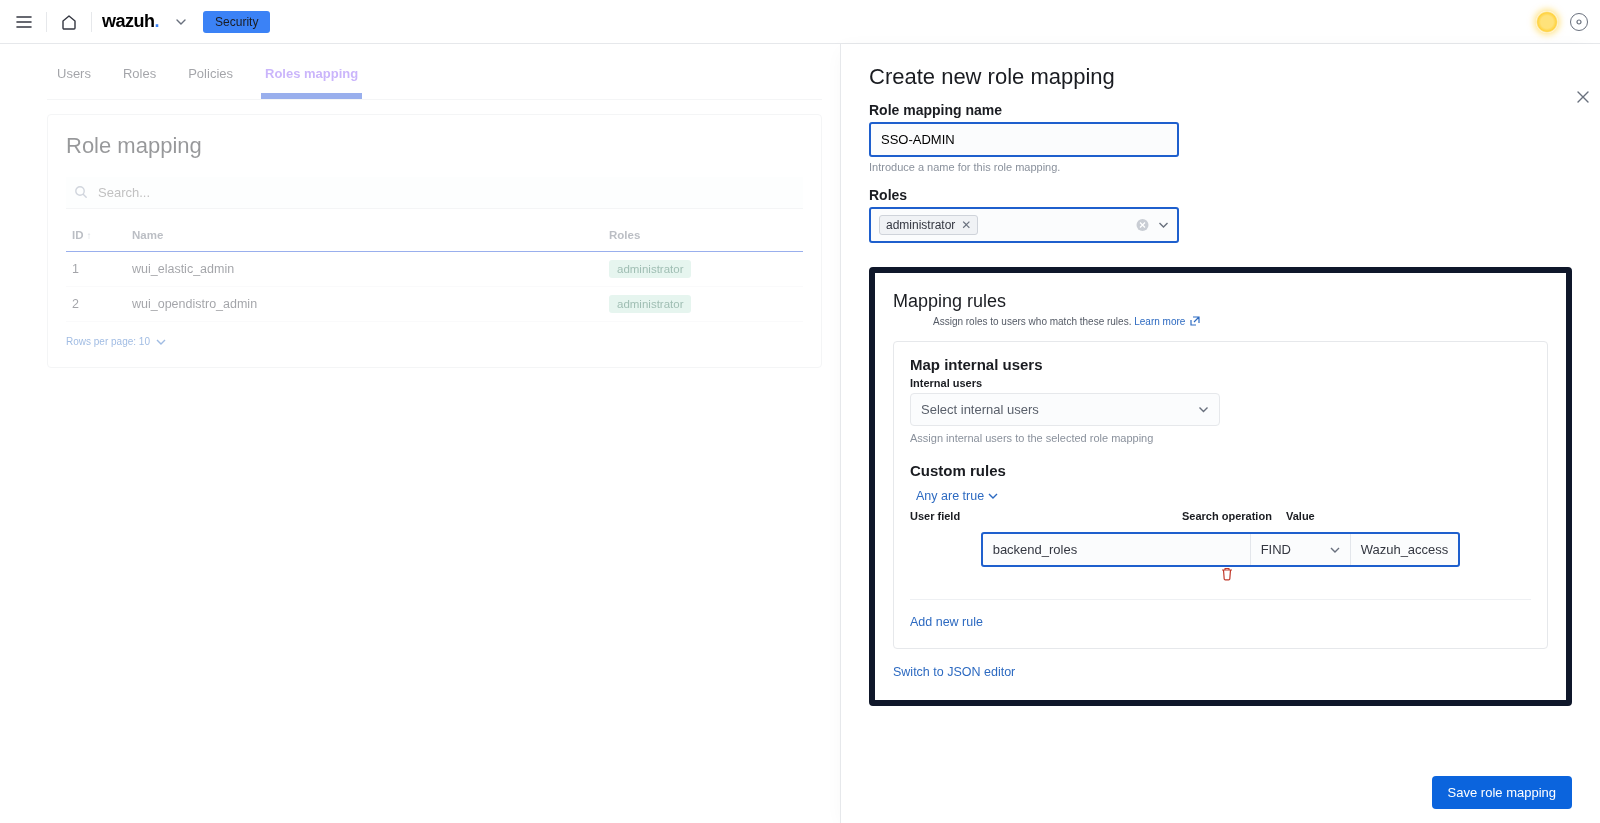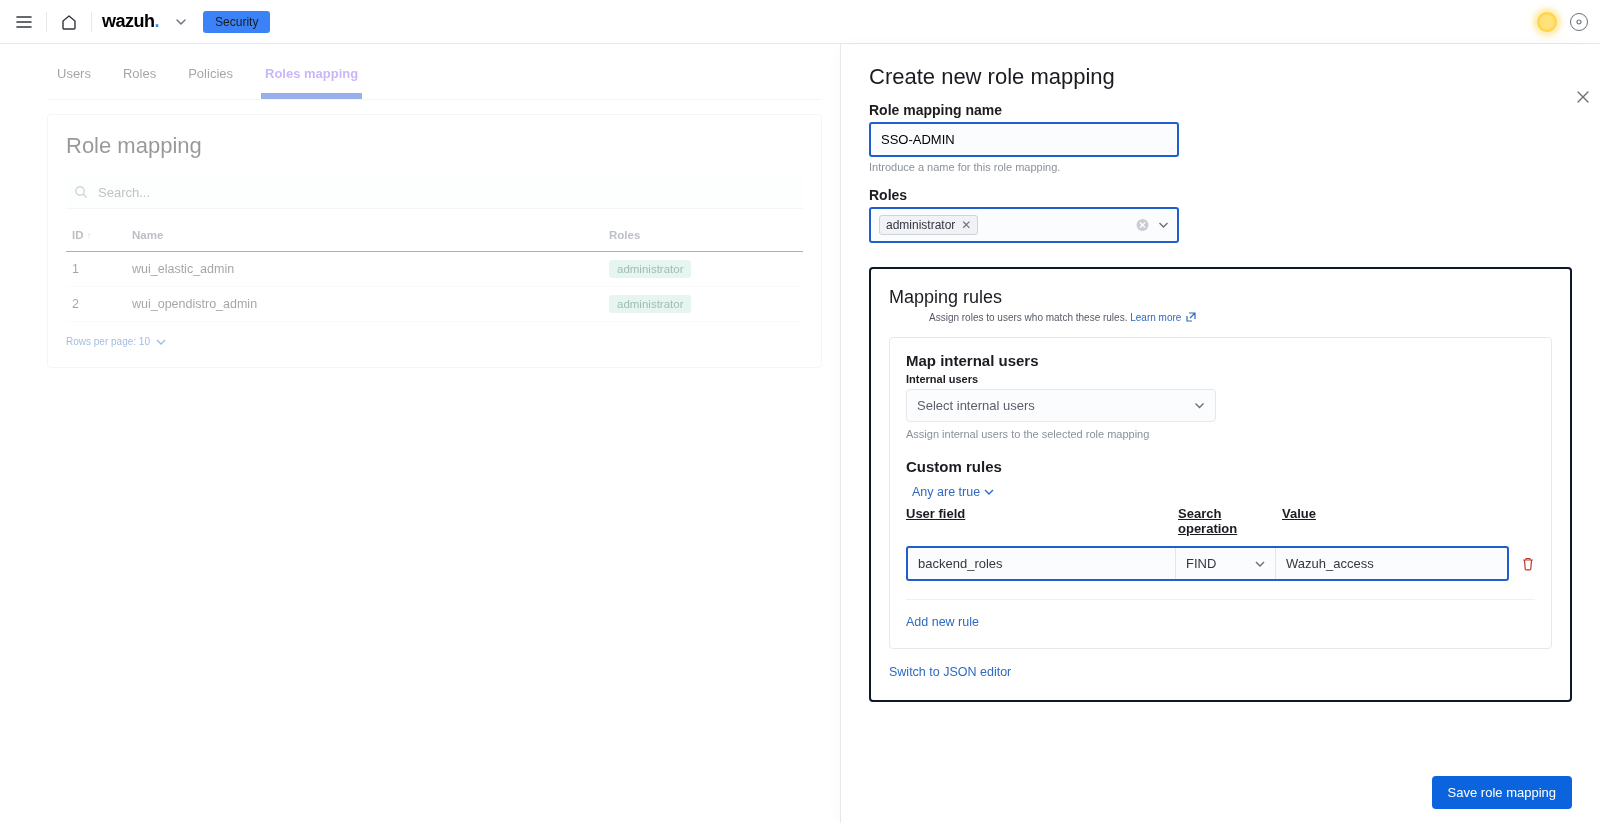--- a/index.html
+++ b/index.html
@@ -42,32 +42,32 @@
   .form-row { margin-bottom: 14px; }
   .form-label { font-size: 14px; font-weight: 600; color: #1a1c21; margin-bottom: 4px; display: block; }
   .form-help { font-size: 11px; color: #8a919c; margin-top: 4px; }
   .input-focus { border: 2px solid #1e5fcd; padding: 0; border-radius: 3px; width: 310px; background: #fbfcfd;}
   .input-focus input { border: none; outline: none; padding: 8px 10px; width: 100%; font-size: 13px; background: transparent;}
   .combo { display: flex; align-items: center; gap: 6px; padding: 4px 8px; position: relative;}
   .pill { border: 1px solid #cfd3da; background: #f0f2f5; border-radius: 3px; font-size: 12px; padding: 2px 6px; display: inline-flex; align-items: center; gap: 6px; color:#343741;}
   .pill .x { cursor: pointer; color: #69707d; font-size: 12px; line-height: 1;}
   .combo-clear { position: absolute; right: 28px; top: 50%; transform: translateY(-50%); color:#98a2b3; cursor:pointer; font-size:14px;}
   .combo-chev { position: absolute; right: 8px; top: 50%; transform: translateY(-50%); color:#69707d; cursor:pointer;}
-  .section-box { border: 2px solid #0f172a; border-radius: 4px; padding: 18px 18px 20px 18px; margin-top: 24px;}
+  .section-box { border: 6px solid #0f172a; border-radius: 4px; padding: 18px 18px 20px 18px; margin-top: 24px;}
   .section-box h3 { font-size: 18px; font-weight: 500; color: #1a1c21; margin-bottom: 4px; }
   .section-sub { font-size: 10px; color: #555b66; margin-bottom: 14px; margin-left: 40px;}
   .inner-box { border: 1px solid #e6e8eb; border-radius: 4px; padding: 14px 16px 18px 16px;}
   .inner-box h4 { font-size: 15px; font-weight: 600; color: #1a1c21; margin-bottom: 2px;}
   .inner-label { font-size: 11px; font-weight: 600; color: #1a1c21; margin-top: 4px; display:block;}
   .select-shell { border: 1px solid #e6e8eb; border-radius: 4px; padding: 8px 10px; width: 310px; font-size: 13px; color: #5a606b; display: flex; justify-content: space-between; align-items: center; background: #fbfcfd; margin-top:4px;}
   .custom-rules { margin-top: 18px;}
   .link-inline { color: #2d6ac1; font-size: 12.5px; cursor: pointer; display:inline-flex; gap:4px; align-items:center;}
-  .rule-row { display: flex; gap: 0; margin-top: 10px; align-items: center;}
+  .rule-row { display: flex; gap: 0; margin-top: 10px; align-items: center; flex-direction: column;}
   .rule-labels { display:flex; margin-top:6px;}
-  .rule-labels .lbl { font-size:13px; font-weight:600; color:#1a1c21;text-decoration:underline;}
+  .rule-labels .lbl { font-size:11px; font-weight:600; color:#1a1c21;}
   .rl-user{width:272px;} .rl-op{width:104px;} .rl-val{flex:1;}
   .rule-group { border: 2px solid #1e5fcd; border-radius: 3px; display: flex; flex:1; background:#fbfcfd; overflow:hidden;}
   .rg-cell { padding: 8px 10px; font-size: 13px; }
   .rg-user { width: 268px; border-right:1px solid #e3e6eb;}
   .rg-op { width: 100px; border-right:1px solid #e3e6eb; display:flex; justify-content:space-between; align-items:center;}
   .rg-val { flex:1;}
   .trash { margin-left: 12px; color:#c0392b; cursor:pointer;}
   .hr { border:none; border-top:1px solid #eef0f3; margin:18px 0 12px 0;}
   .fly-footer { padding: 16px 28px 22px 0; margin-top:auto; display:flex; justify-content:flex-end;}
   .primary-btn { background:#0b64dd; color:#fff; border:none; padding:9px 16px; font-size:13px; border-radius:4px; cursor:pointer; font-weight:500;}

